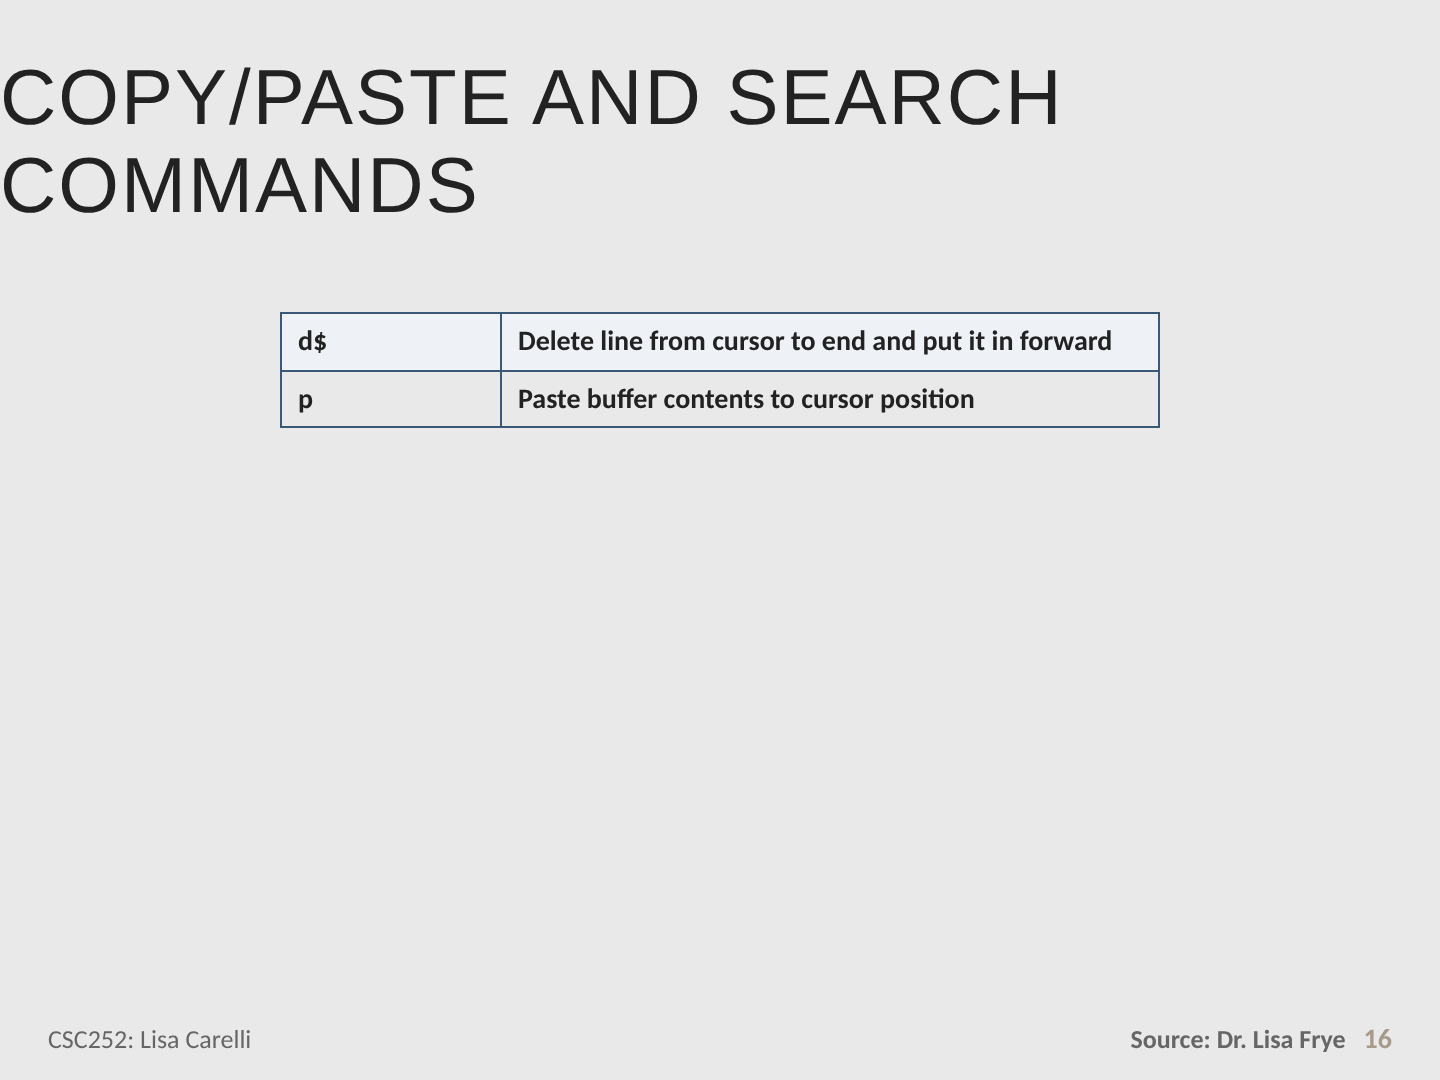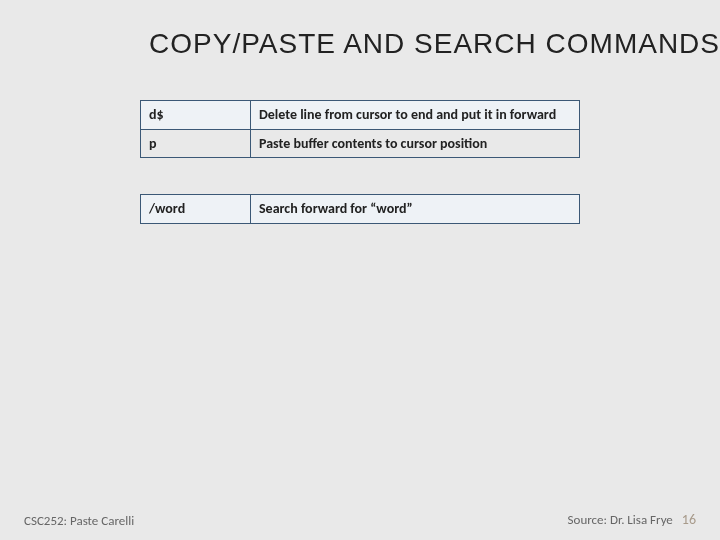--- a/index.html
+++ b/index.html
@@ -4,24 +4,24 @@
 <style>
   * { box-sizing: border-box; margin: 0; padding: 0; }
   html, body { width: 720px; height: 540px; }
   body {
     background: #e9e9e9;
     font-family: "Calibri", "Segoe UI", sans-serif;
     position: relative;
     overflow: hidden;
   }
   .title {
-    text-align: right;
+    text-align: left;
     padding-top: 28px;
     font-family: "Impact", "Arial Black", sans-serif;
-    font-size: 28px;
+    font-size: 39px;
     letter-spacing: 1px;
     color: #222;
     font-weight: 400;
     text-transform: uppercase;
   }
   .tables {
     margin: 40px auto 0 auto;
     width: 440px;
   }
   table {
@@ -48,20 +48,21 @@
   }
   .footer-left {
     position: absolute;
     left: 24px;
     bottom: 0;
   }
   .footer-right {
     position: absolute;
     right: 24px;
     bottom: 0;
+    font-weight: bold;
   }
   .pagenum {
     color: #a79a8a;
     font-size: 14px;
     margin-left: 6px;
   }
 </style>
 </head>
 <body>
 
@@ -77,28 +78,24 @@
     </tr>
     <tr>
       <td class="cmd">p</td>
       <td>Paste buffer contents to cursor position</td>
     </tr>
   </tbody>
     </table>
 
   <table>
     <tbody>
-        <tr class="alt">
-      <td class="cmd">/word</td>
-      <td>Search forward for “word”</td>
-    </tr>
   </tbody>
     </table>
 
 </div>
 
 <div class="footer">
-  <span class="footer-left">CSC252: Paste Carelli</span>
+  <span class="footer-left">CSC252: Lisa Carelli</span>
   <span class="footer-right">
     <span>Source: Dr. Lisa Frye</span>
     <span class="pagenum">16</span>
   </span>
 </div>
 
 </body></html>

